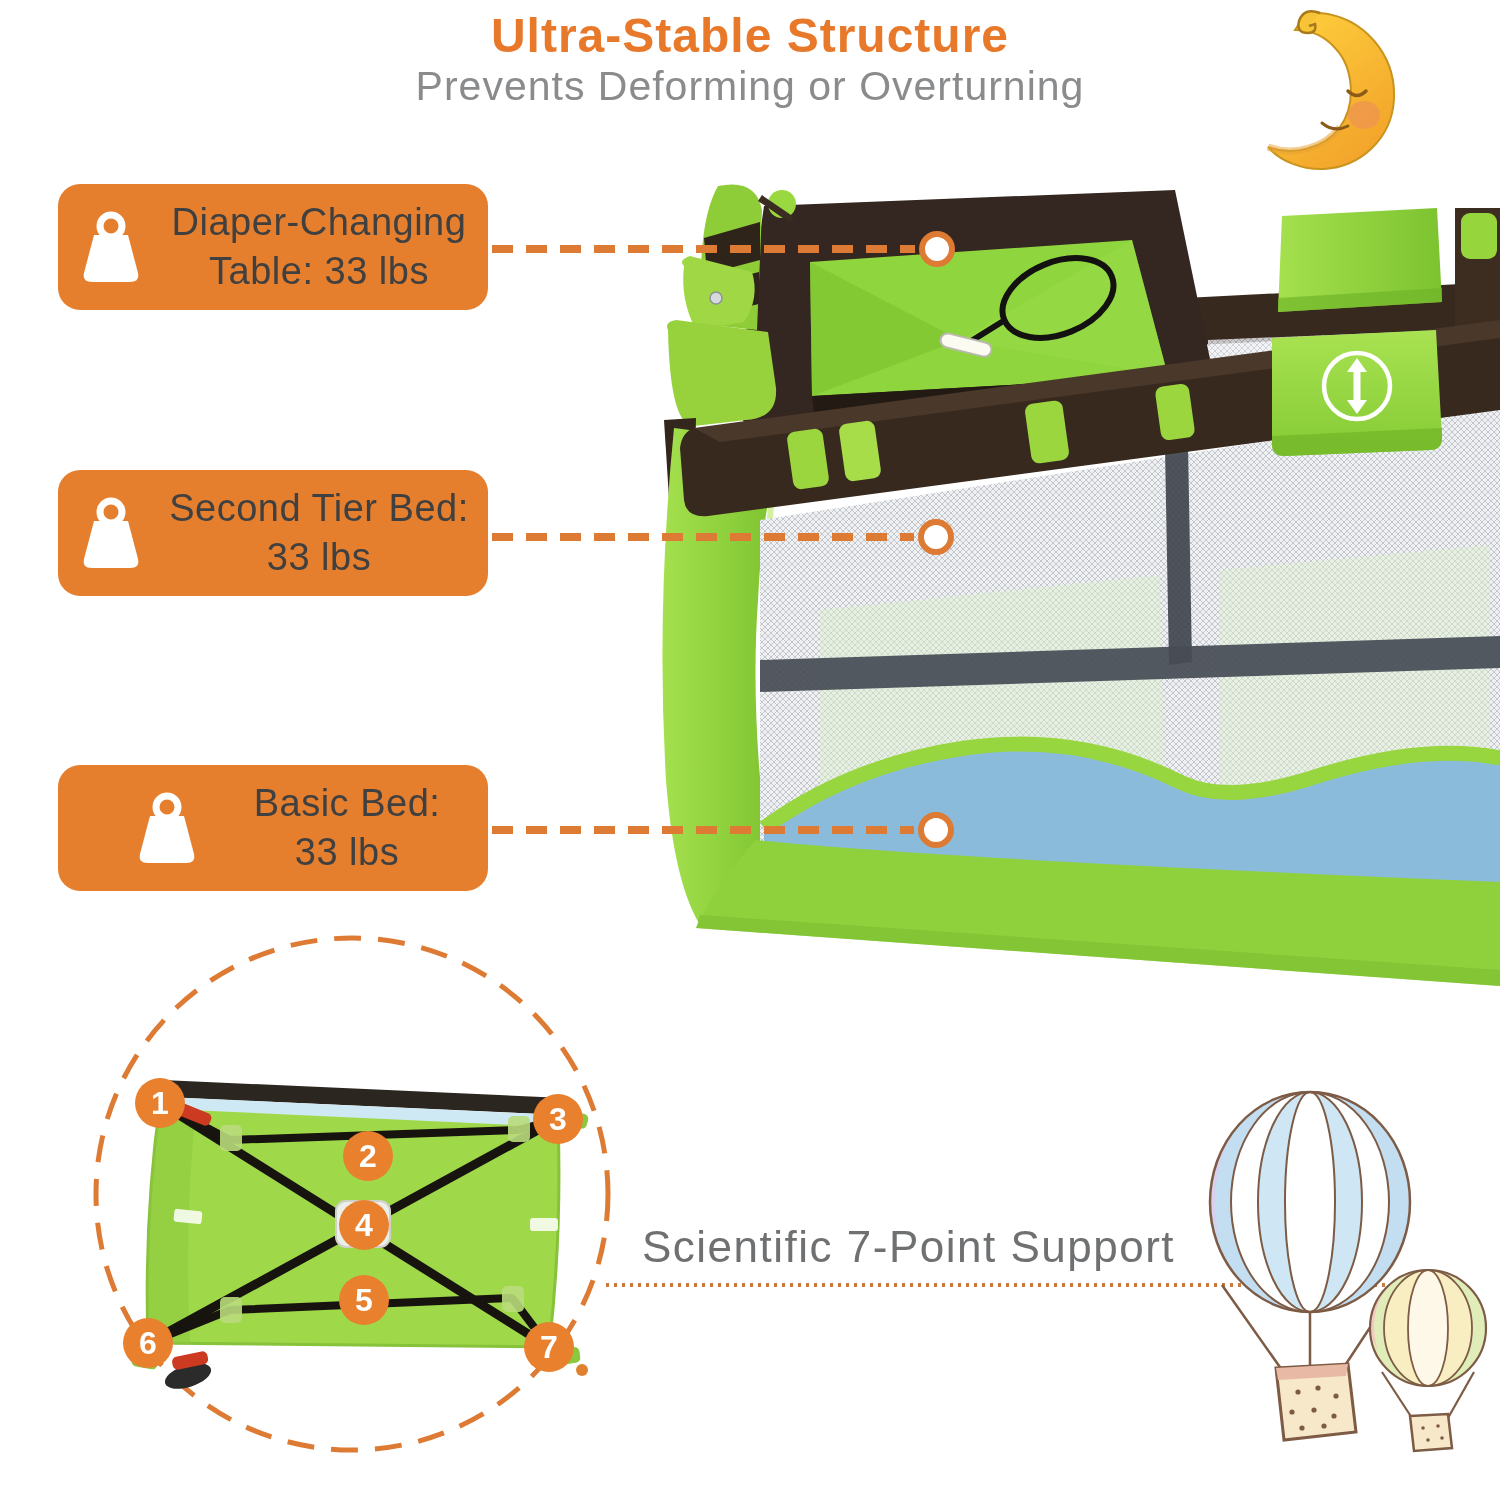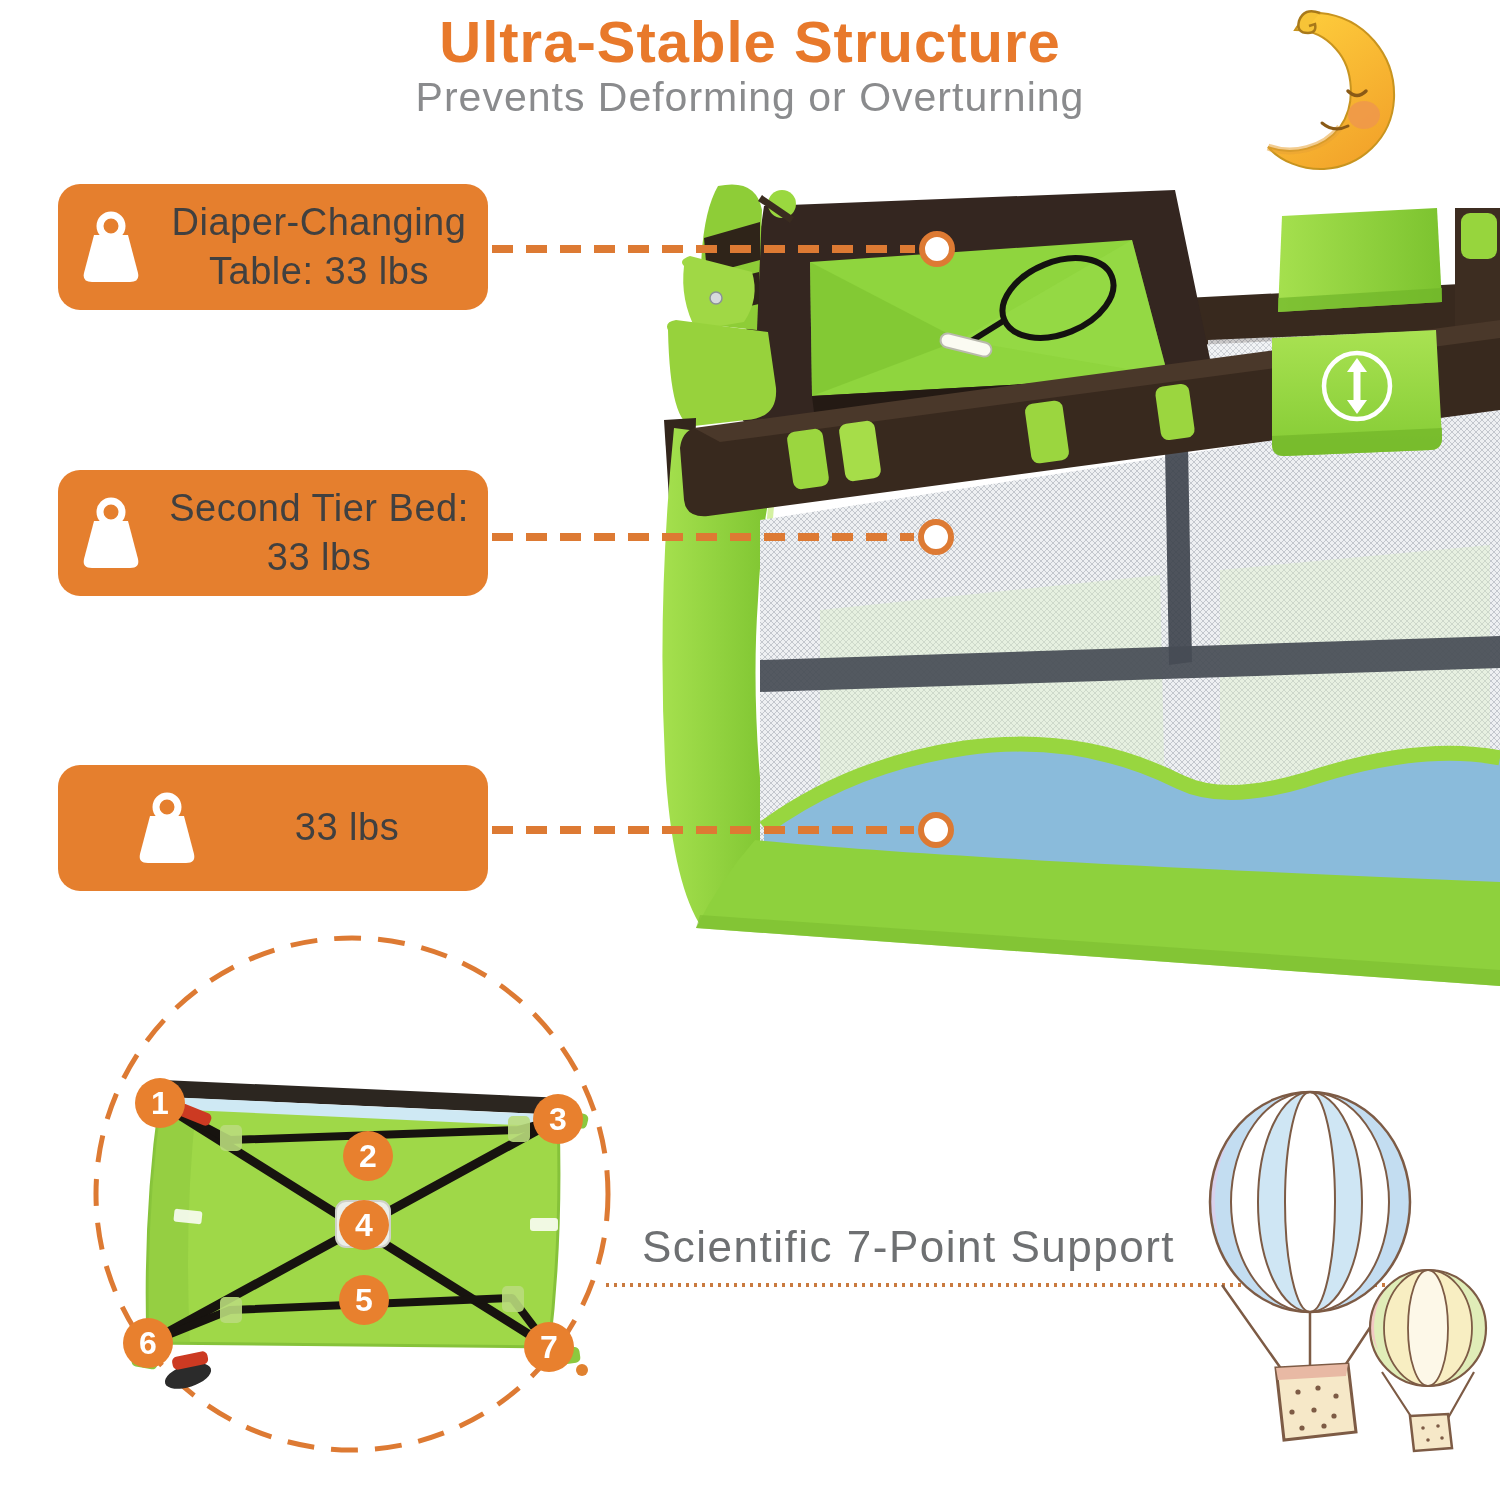--- a/index.html
+++ b/index.html
@@ -1,20 +1,20 @@
 <!DOCTYPE html>
 <html><head>
 <meta charset="utf-8">
 <style>
   html,body{margin:0;padding:0;background:#fff;}
   .stage{position:relative;width:1500px;height:1500px;background:#ffffff;overflow:hidden;
          font-family:"Liberation Sans", sans-serif;}
   
   .header{position:absolute;left:290px;top:10px;width:920px;text-align:center;}
-  .title{font-size:58px;font-weight:800;color:#e8792b;letter-spacing:1px;line-height:1.1;}
+  .title{font-size:48px;font-weight:800;color:#e8792b;letter-spacing:1px;line-height:1.1;}
   .subtitle{font-size:41px;font-weight:400;color:#8a8b8d;letter-spacing:1px;}
   
   .callout{position:absolute;left:58px;width:430px;height:126px;background:#e57f2e;
            border-radius:22px;color:#404040;display:flex;align-items:center;}
   .callout .txt{flex:1;text-align:center;font-size:38px;line-height:1.3;letter-spacing:.5px;}
   .callout .icon-wrap{width:70px;margin-left:22px;flex:0 0 auto;}
   .callout.c3 .icon-wrap{margin-left:78px;}
   .co1{top:184px;} .co2{top:470px;align-items:center;} .co3{top:765px;}
   
   .support-caption{position:absolute;left:642px;top:1222px;font-size:44px;color:#6e7072;
@@ -78,20 +78,21 @@
   </div>
 
   <div class="callout co3 c3">
     <div class="icon-wrap">
       <svg width="62" height="76" viewBox="0 0 62 76">
         <circle cx="31" cy="17" r="11" fill="none" stroke="#fff" stroke-width="7"></circle>
         <path d="M14,26 L48,26 L58,64 Q60,73 50,73 L12,73 Q2,73 4,64 Z" fill="#fff"></path>
       </svg>
     </div>
     <div class="txt">
+      <div>Basic Bed:</div>
       <div>33 lbs</div>
     </div>
   </div>
 
   <svg class="abs" style="left:660px;top:180px" width="840" height="810" viewBox="0 0 840 810">
     <defs>
       <pattern id="mesh" width="6" height="6" patternUnits="userSpaceOnUse">
         <rect width="6" height="6" fill="#eef0f2"></rect>
         <path d="M0,0 L6,6 M6,0 L0,6" stroke="#c3c7cd" stroke-width="1"></path>
       </pattern>

